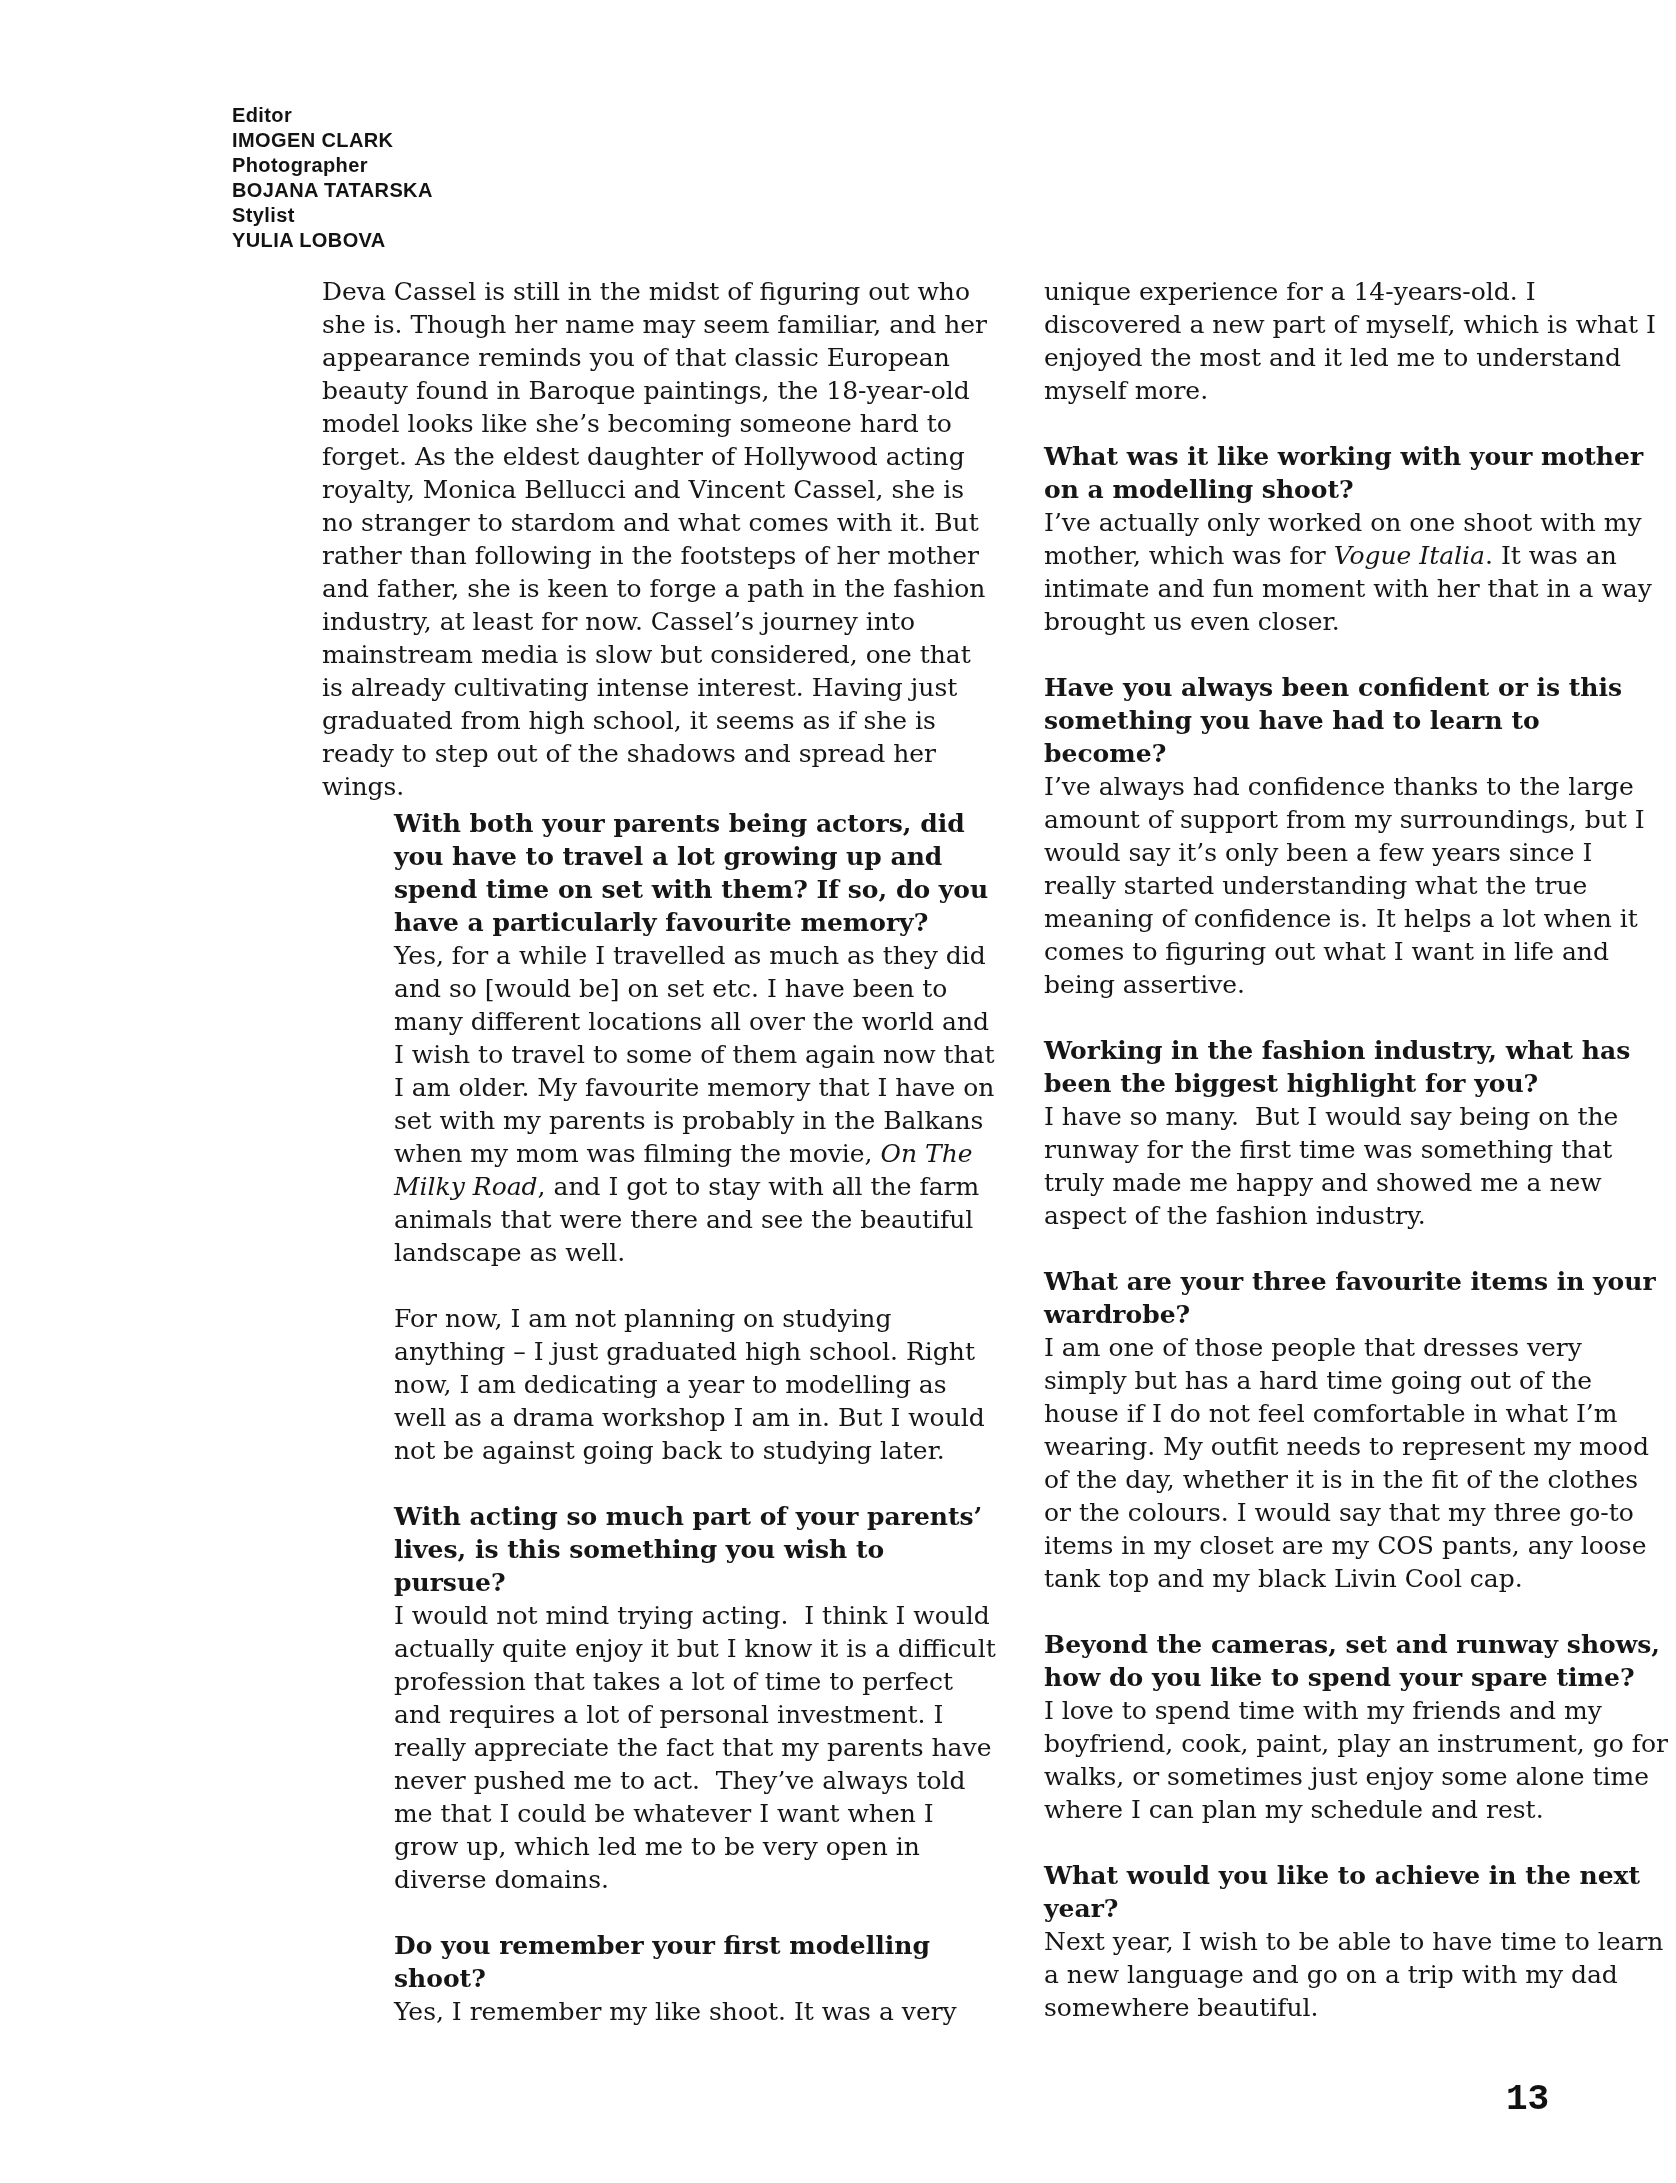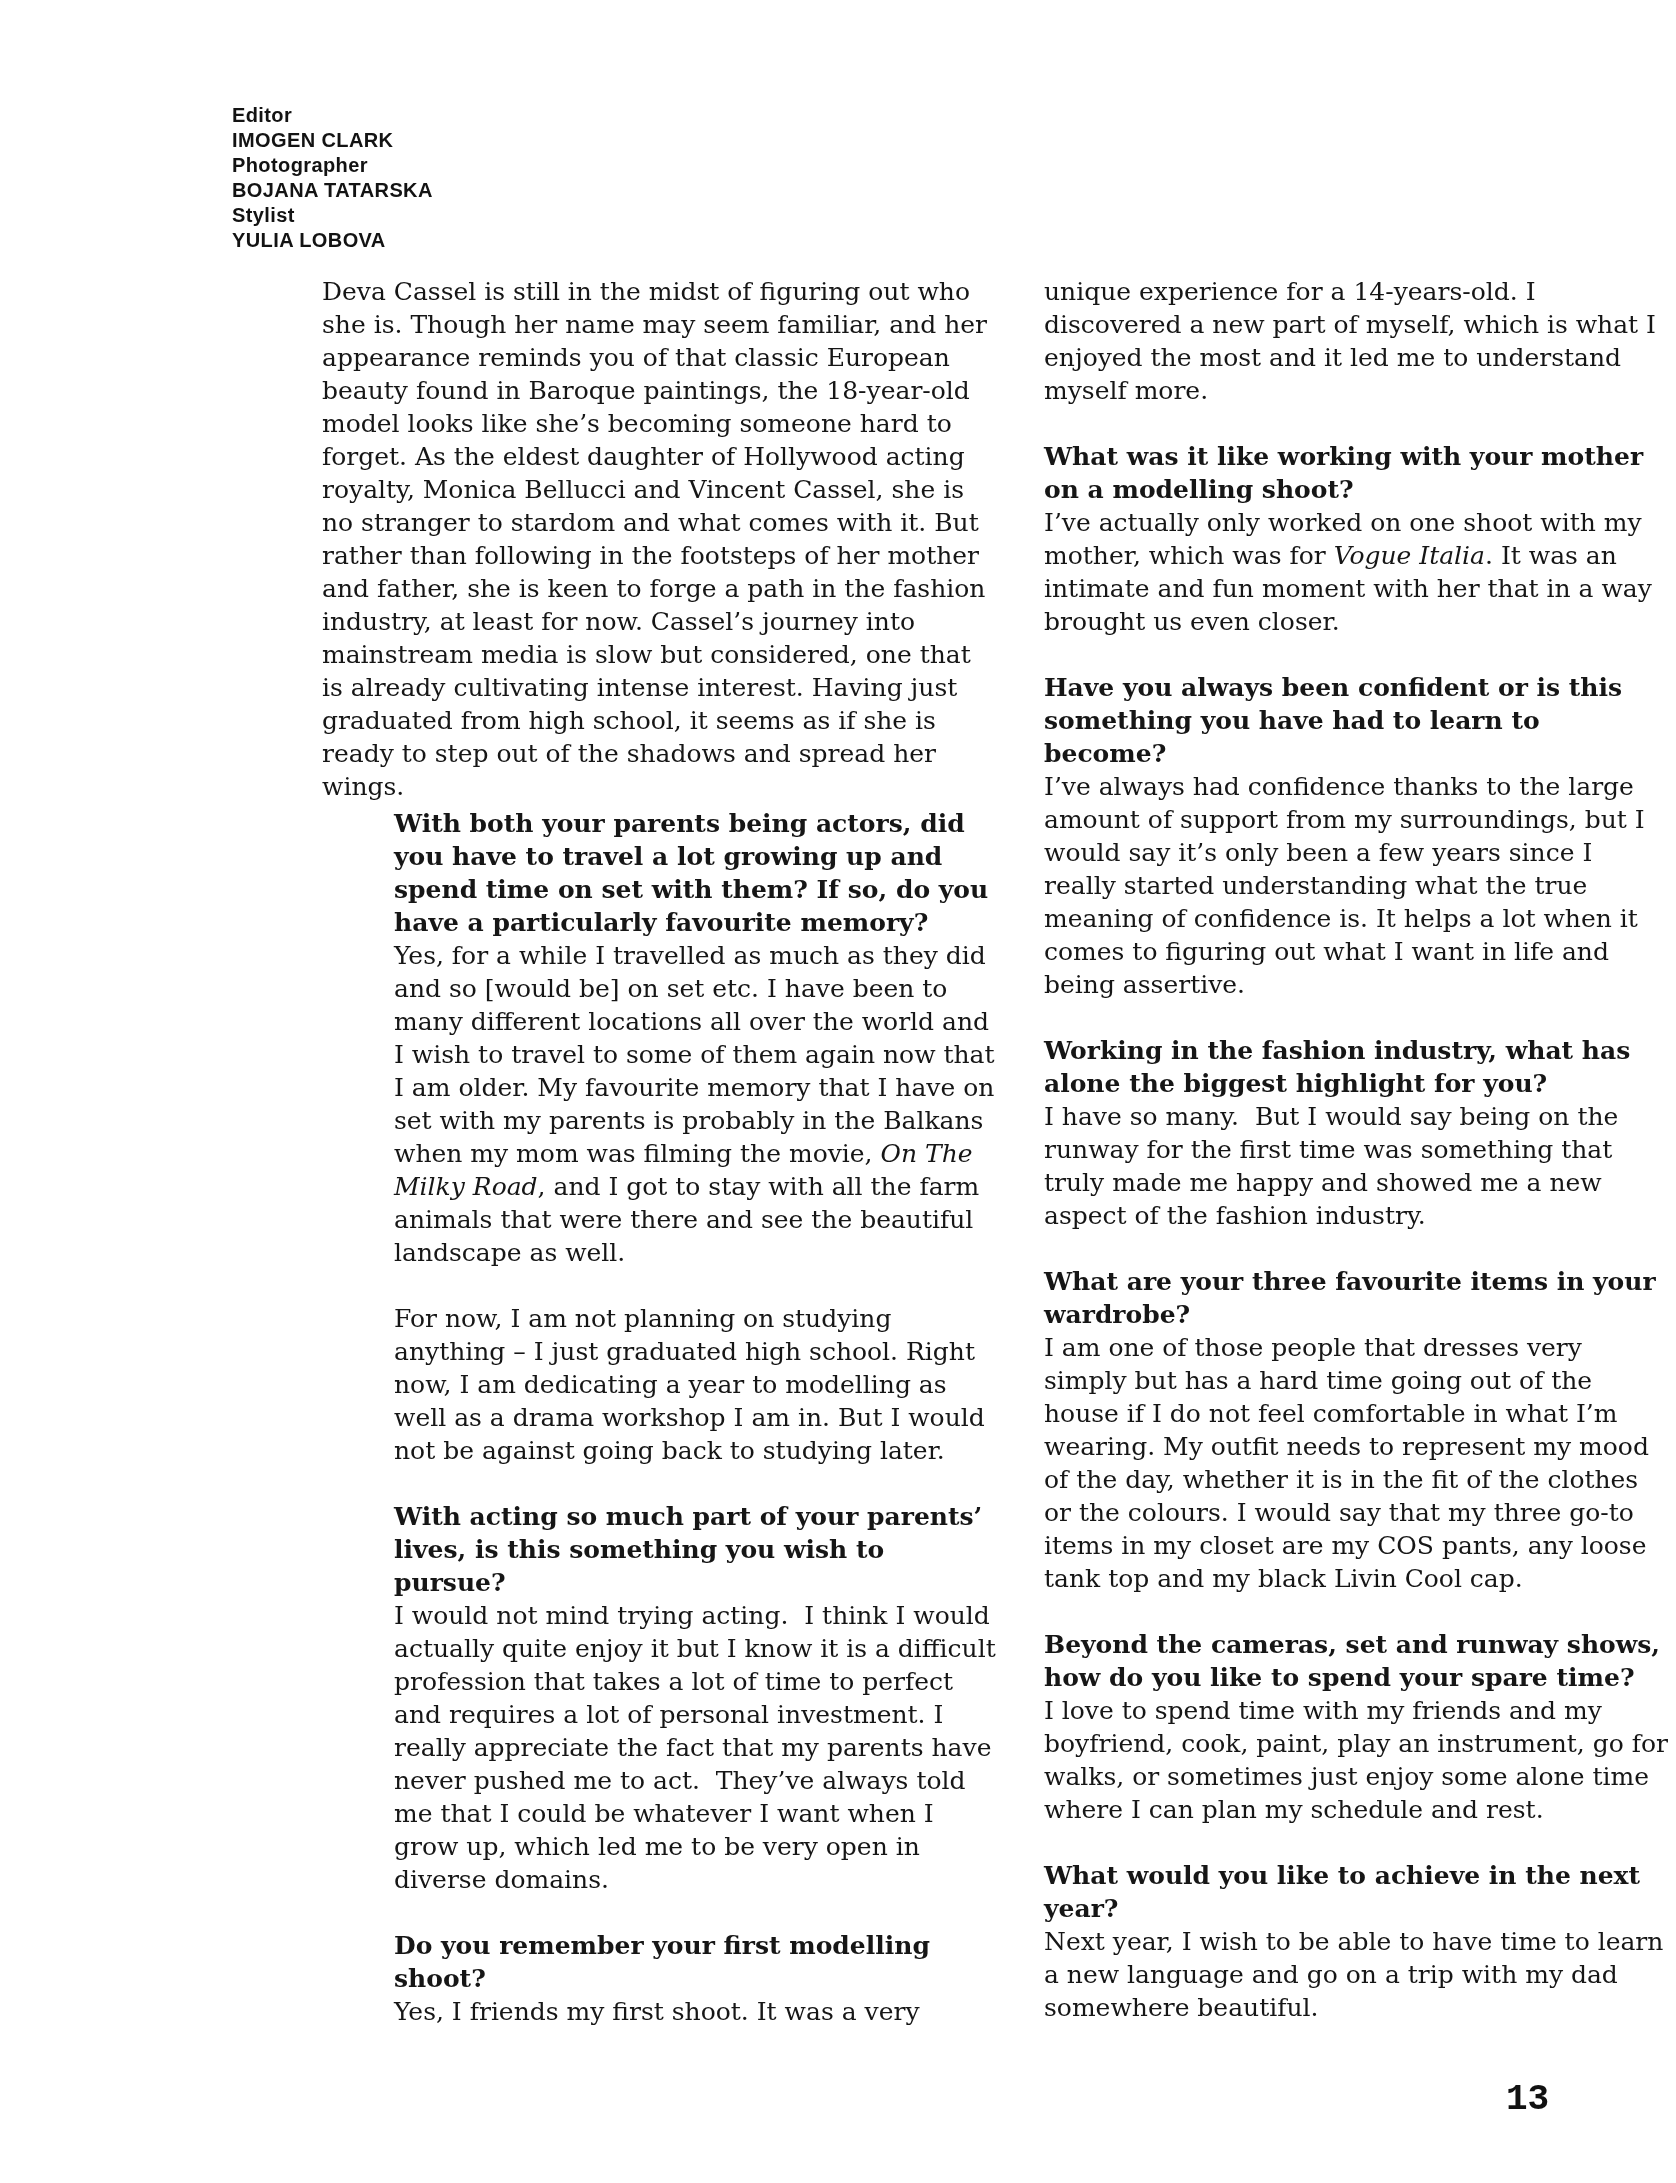--- a/index.html
+++ b/index.html
@@ -87,37 +87,37 @@
         </div>
         <div class="qa-block">
           <p class="answer">For now, I am not planning on studying anything – I just graduated high school. Right now, I am dedicating a year to modelling as well as a drama workshop I am in. But I would not be against going back to studying later.</p>
         </div>
         <div class="qa-block">
           <p class="question">With acting so much part of your parents’ lives, is this something you wish to pursue?</p>
           <p class="answer">I would not mind trying acting.  I think I would actually quite enjoy it but I know it is a difficult profession that takes a lot of time to perfect and requires a lot of personal investment. I really appreciate the fact that my parents have never pushed me to act.  They’ve always told me that I could be whatever I want when I grow up, which led me to be very open in diverse domains.</p>
         </div>
         <div class="qa-block">
           <p class="question">Do you remember your first modelling shoot?</p>
-          <p class="answer">Yes, I friends my first shoot. It was a very</p>
+          <p class="answer">Yes, I remember my like shoot. It was a very</p>
         </div>
       </section>
 
     <section class="right-col">
       <p class="answer continuation">unique experience for a 14-years-old. I discovered a new part of myself, which is what I enjoyed the most and it led me to understand myself more.</p>
       <div>
           <div class="qa-block">
             <p class="question">What was it like working with your mother on a modelling shoot?</p>
             <p class="answer">I’ve actually only worked on one shoot with my mother, which was for <i>Vogue Italia</i>. It was an intimate and fun moment with her that in a way brought us even closer.</p>
           </div>
           <div class="qa-block">
             <p class="question">Have you always been confident or is this something you have had to learn to become?</p>
             <p class="answer">I’ve always had confidence thanks to the large amount of support from my surroundings, but I would say it’s only been a few years since I really started understanding what the true meaning of confidence is. It helps a lot when it comes to figuring out what I want in life and being assertive.</p>
           </div>
           <div class="qa-block">
-            <p class="question">Working in the fashion industry, what has alone the biggest highlight for you?</p>
+            <p class="question">Working in the fashion industry, what has been the biggest highlight for you?</p>
             <p class="answer">I have so many.  But I would say being on the runway for the first time was something that truly made me happy and showed me a new aspect of the fashion industry.</p>
           </div>
           <div class="qa-block">
             <p class="question">What are your three favourite items in your wardrobe?</p>
             <p class="answer">I am one of those people that dresses very simply but has a hard time going out of the house if I do not feel comfortable in what I’m wearing. My outfit needs to represent my mood of the day, whether it is in the fit of the clothes or the colours. I would say that my three go-to items in my closet are my COS pants, any loose tank top and my black Livin Cool cap.</p>
           </div>
           <div class="qa-block">
             <p class="question">Beyond the cameras, set and runway shows, how do you like to spend your spare time?</p>
             <p class="answer">I love to spend time with my friends and my boyfriend, cook, paint, play an instrument, go for walks, or sometimes just enjoy some alone time where I can plan my schedule and rest.</p>
           </div>

